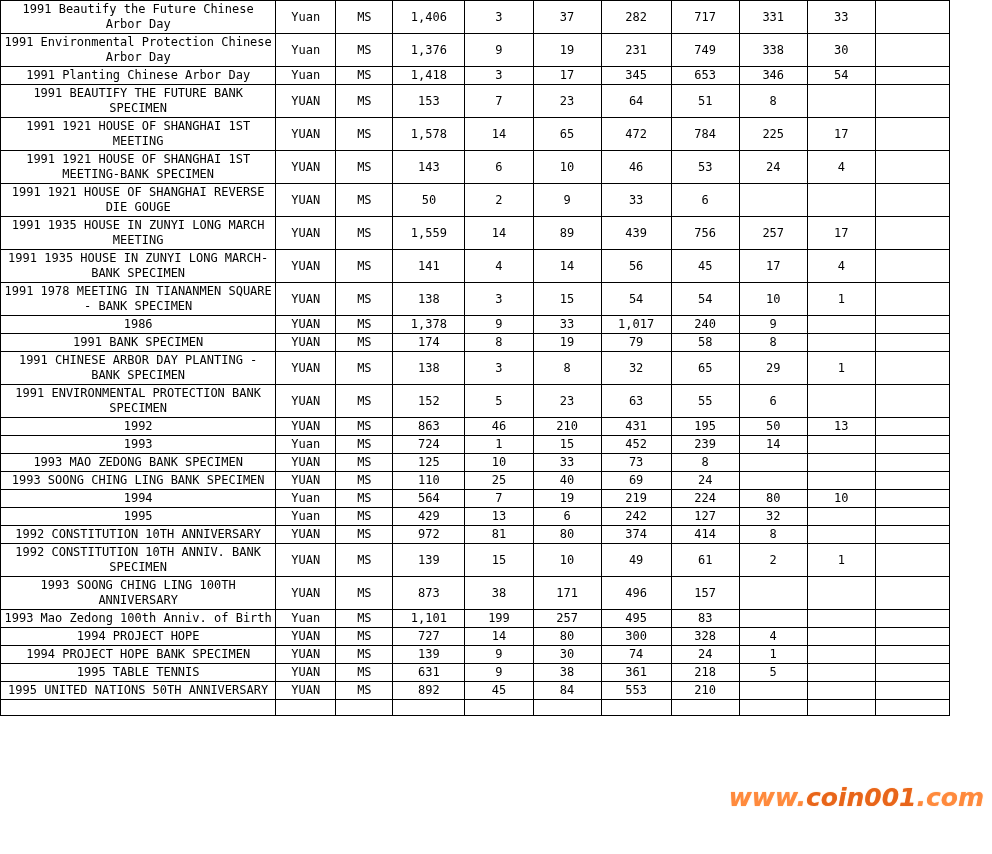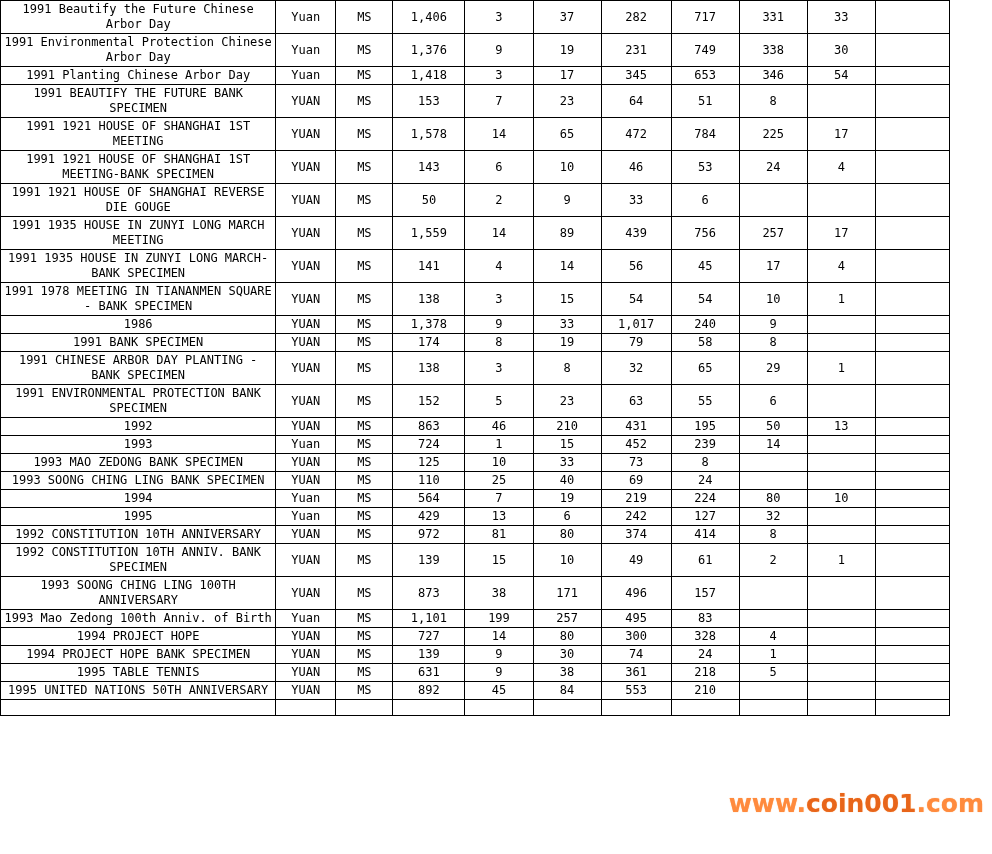--- a/index.html
+++ b/index.html
@@ -44,23 +44,24 @@
   col.c4 { width: 68px; }
   col.c5 { width: 68px; }
   col.c6 { width: 70px; }
   col.c7 { width: 68px; }
   col.c8 { width: 68px; }
   col.c9 { width: 68px; }
   col.c10 { width: 74px; }
   .watermark {
     position: absolute;
     right: 8px;
-    bottom: 36px;
+    bottom: 42px;
     font-family: "DejaVu Sans", sans-serif;
     font-weight: bold;
+    font-style: italic;
     font-size: 25px;
     color: #ff8a3d;
     letter-spacing: 0px;
     pointer-events: none;
     text-shadow: 0 0 1px rgba(255,120,0,0.6);
   }
   .watermark .wm-dark { color: #e8651a; }
 </style>
 </head>
 <body>

